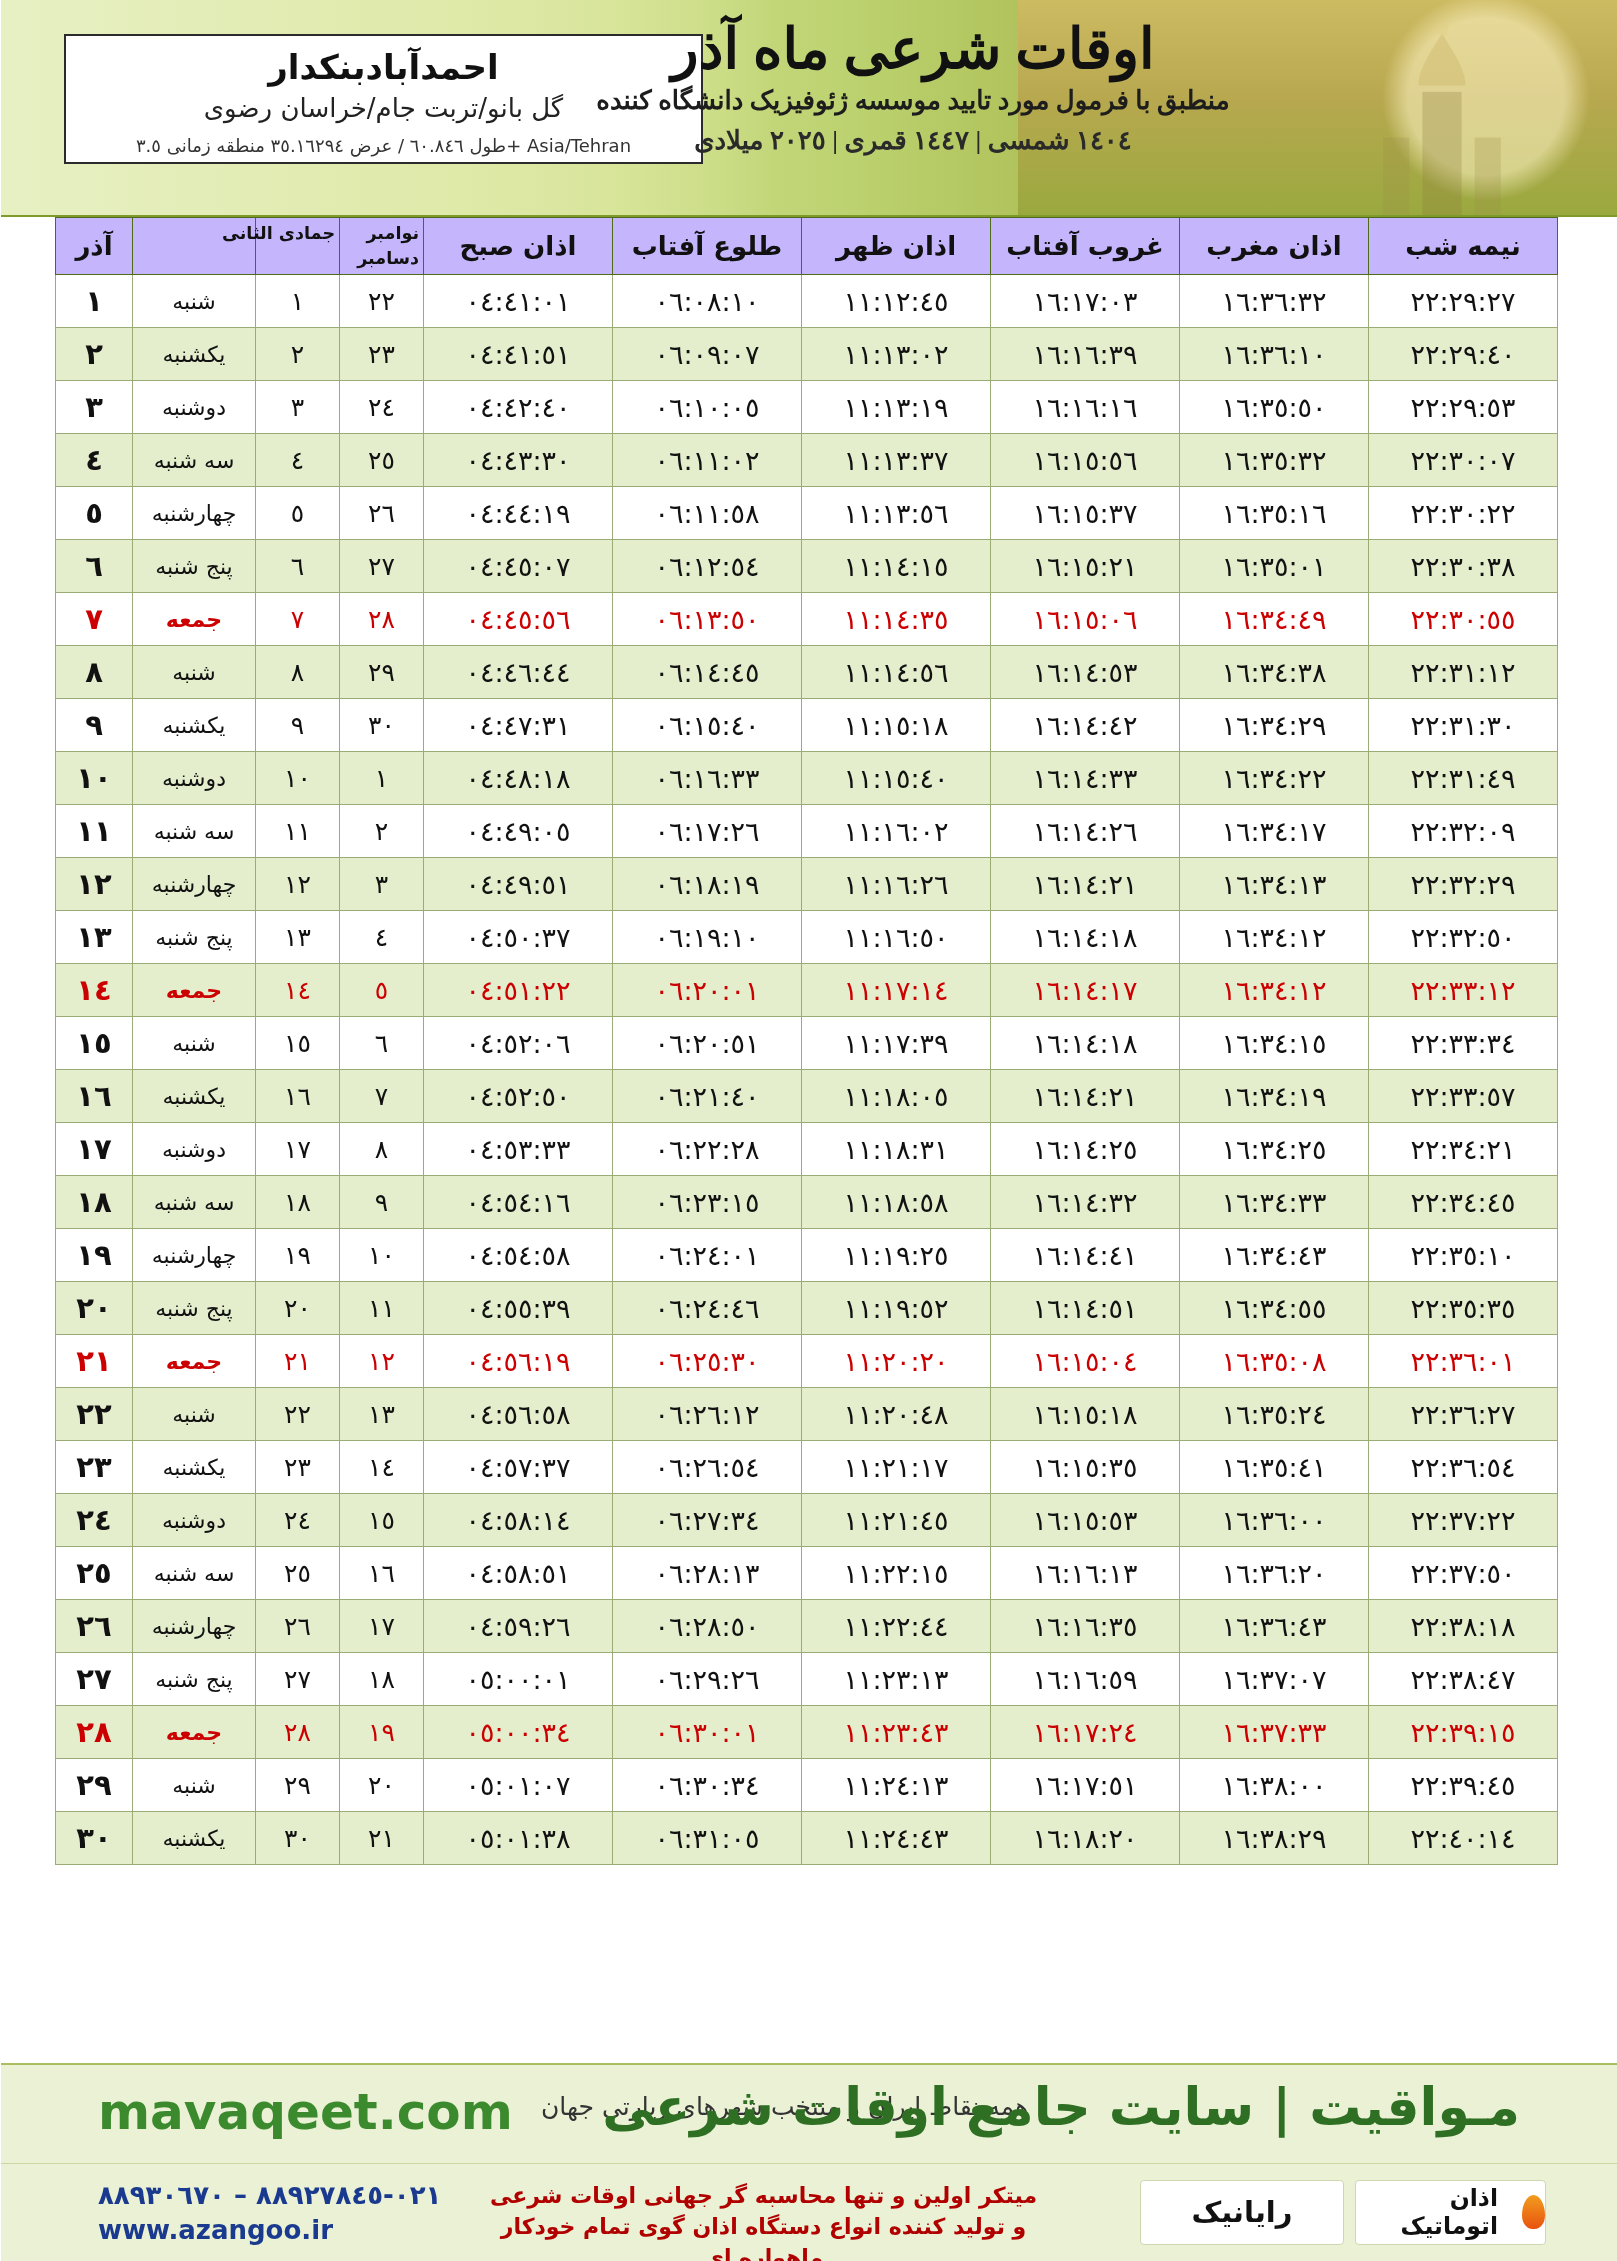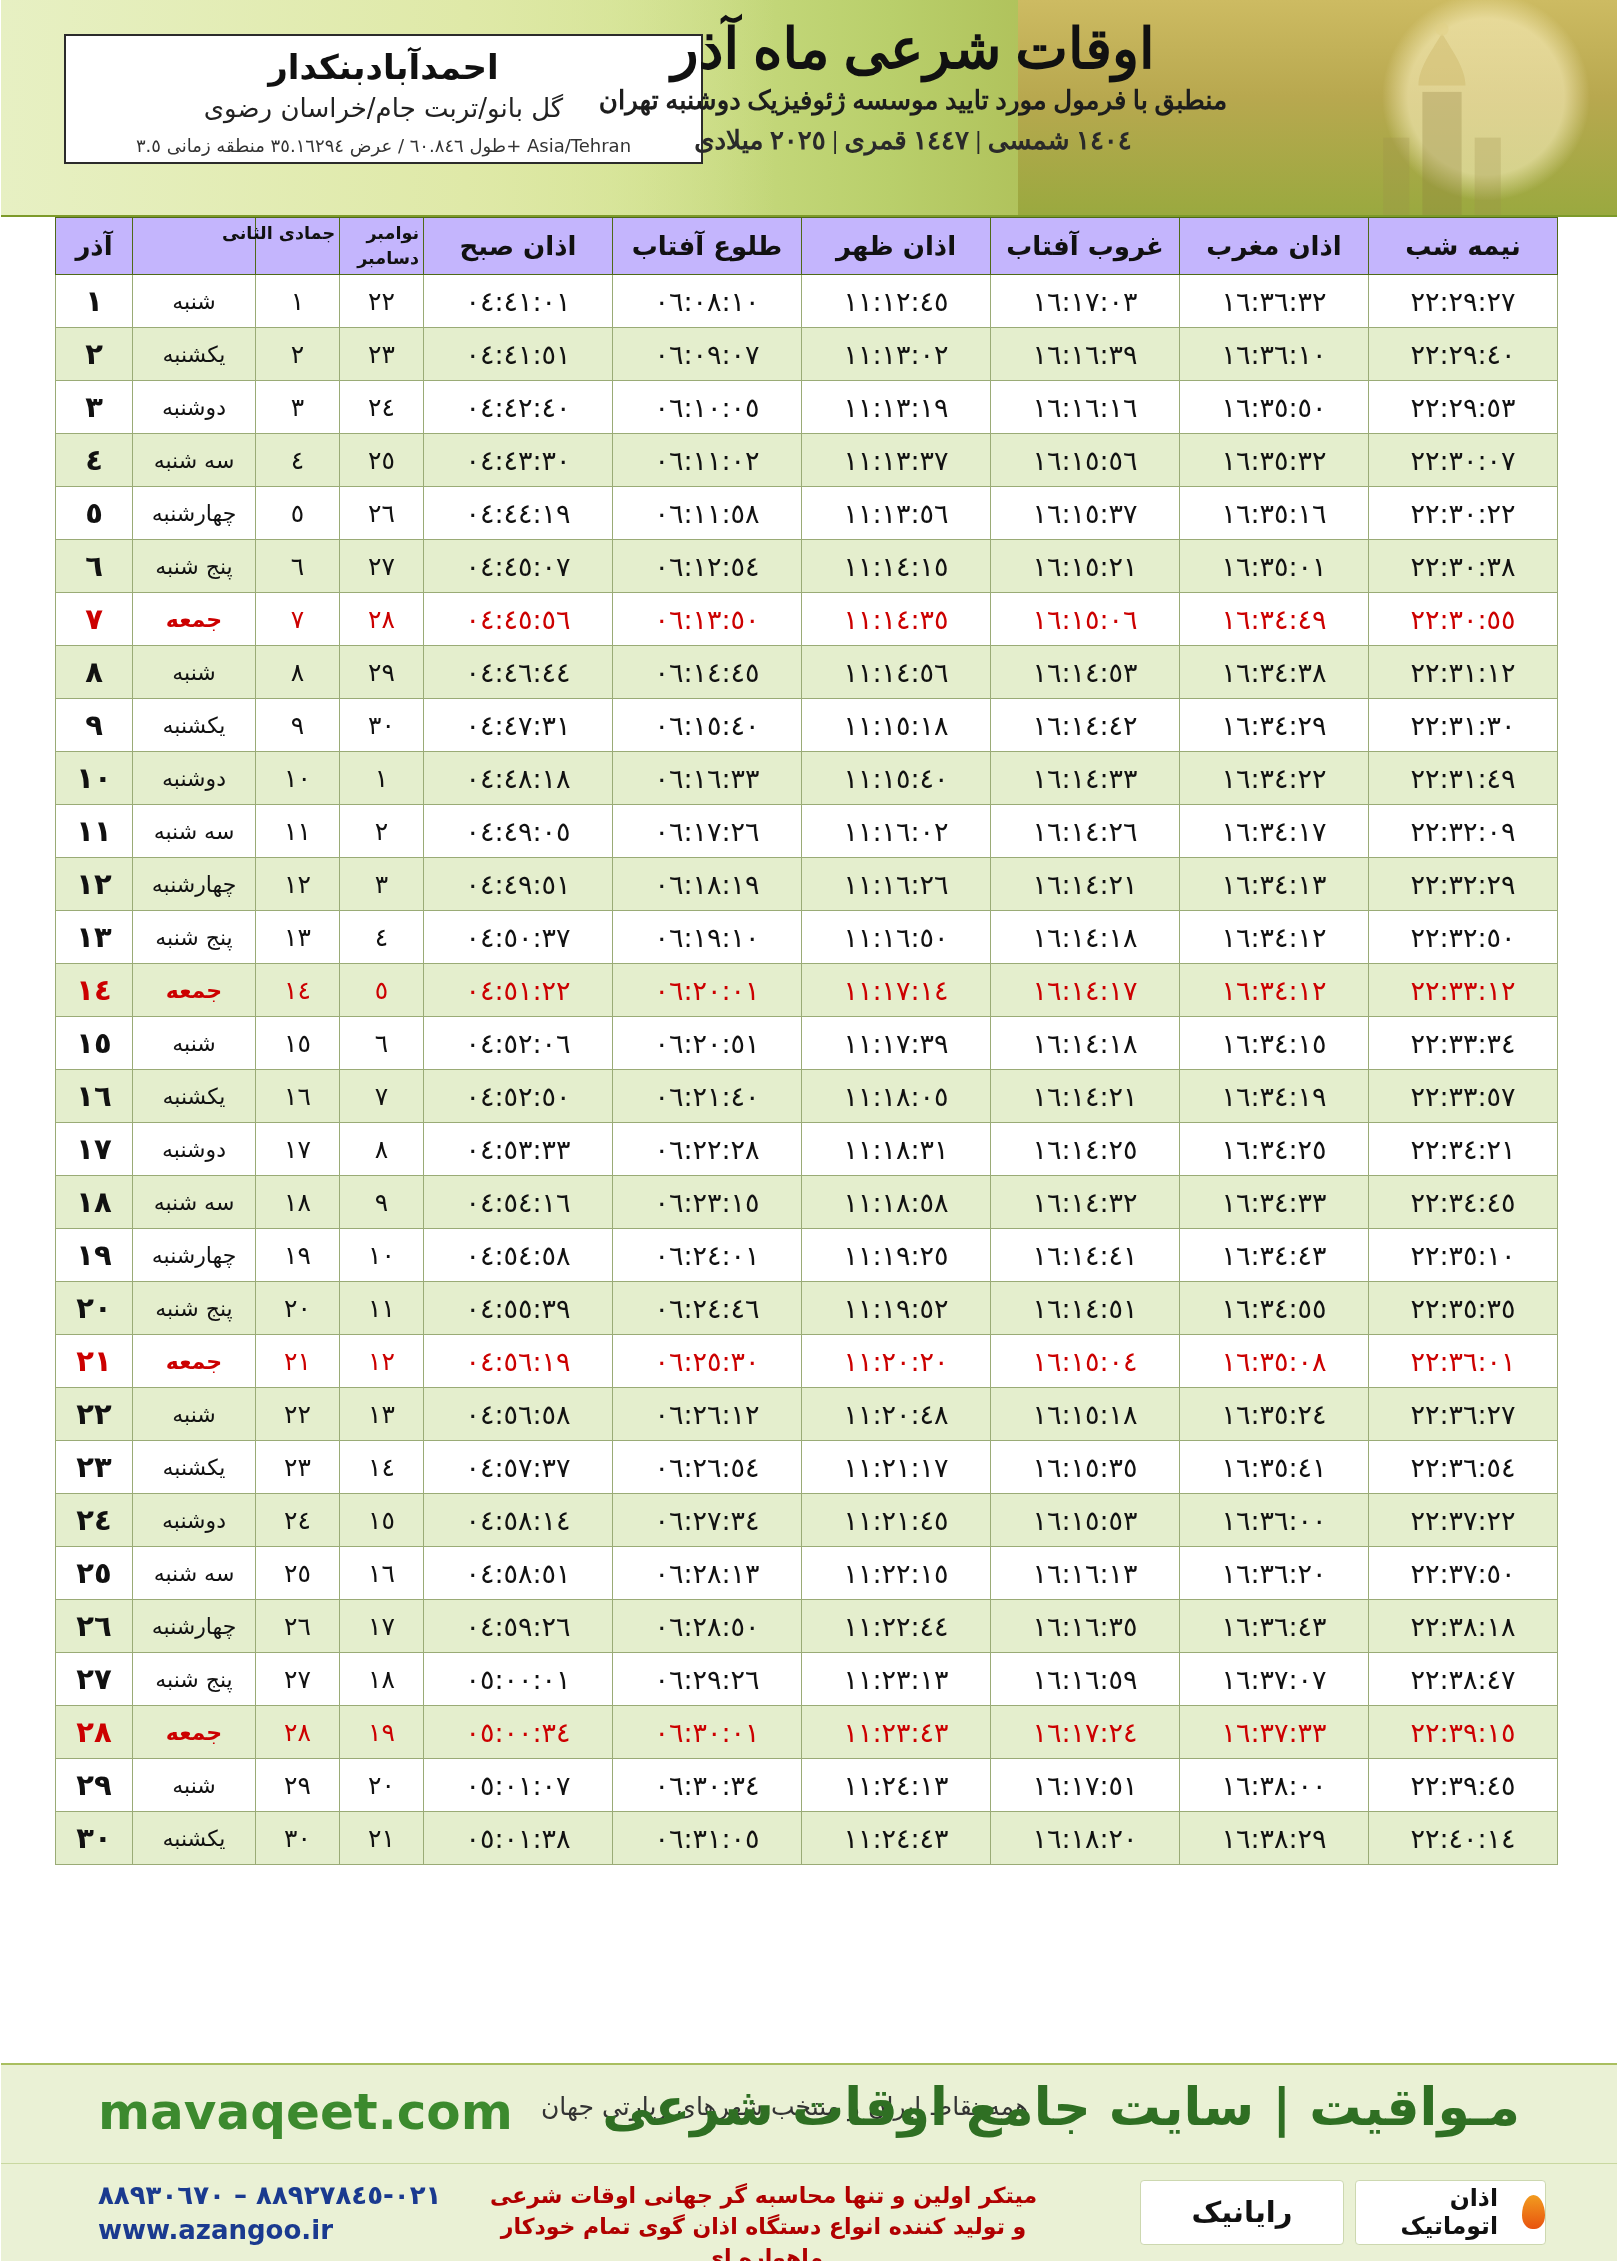--- a/index.html
+++ b/index.html
@@ -163,21 +163,21 @@
     <div class="header-left"></div>
 
     <div class="addr-box">
       <div class="addr-title">احمدآبادبنکدار</div>
       <div class="addr-sub">گل بانو/تربت جام/خراسان رضوی</div>
       <div class="addr-geo">طول ٦٠.٨٤٦ / عرض ٣٥.١٦٢٩٤ منطقه زمانی ٣.٥+ Asia/Tehran</div>
     </div>
 
     <div class="title-wrap">
       <div class="main-title">اوقات شرعی ماه آذر</div>
-      <div class="sub-title">منطبق با فرمول مورد تایید موسسه ژئوفیزیک دوشنبه تهران</div>
+      <div class="sub-title">منطبق با فرمول مورد تایید موسسه ژئوفیزیک دانشگاه کننده</div>
       <div class="year-line">١٤٠٤ شمسی | ١٤٤٧ قمری | ٢٠٢٥ میلادی</div>
     </div>
 
   </div>
 
   <div class="table-wrap">
     <table class="prayer">
       <colgroup>
         <col class="col-time">
           <col class="col-time">

